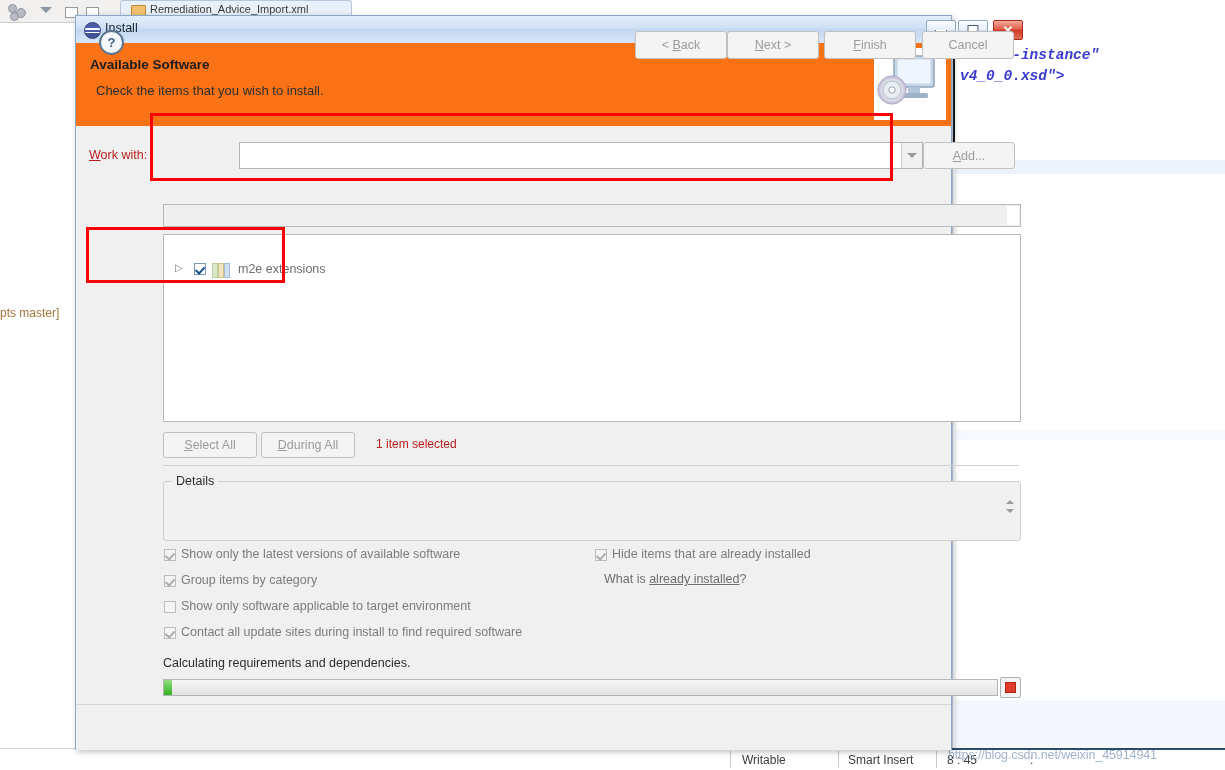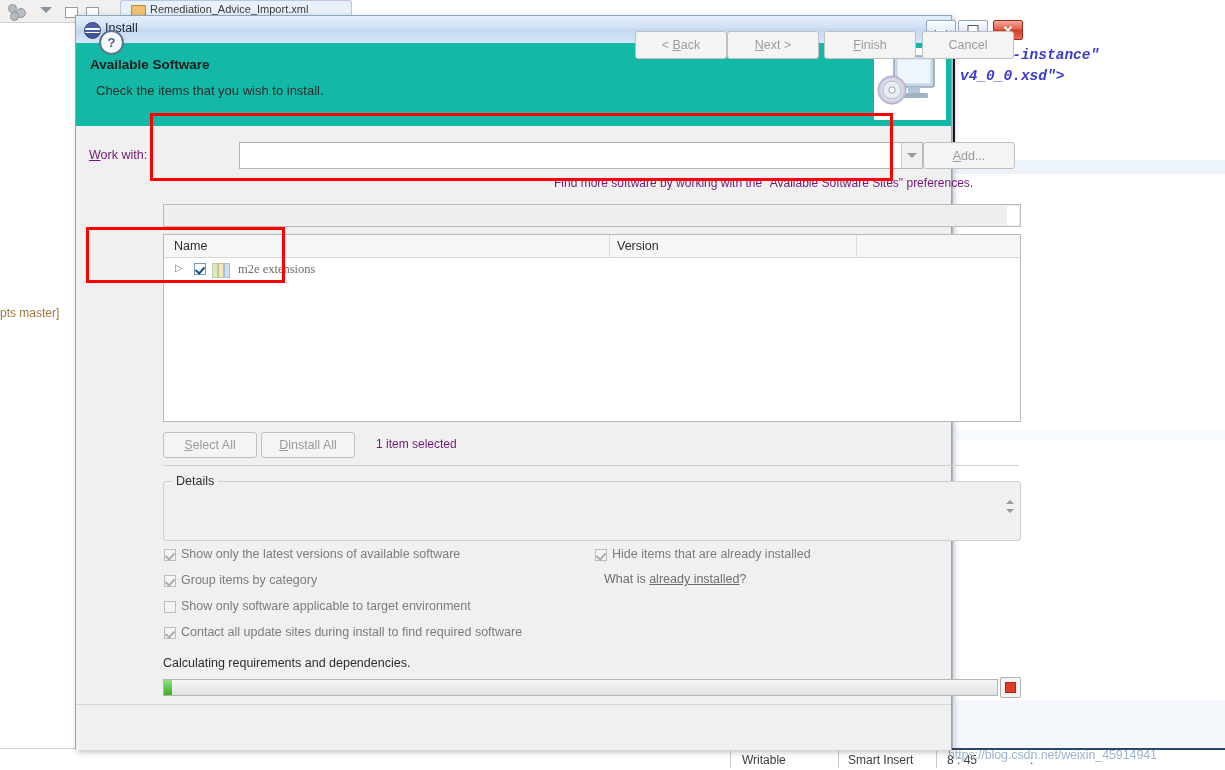--- a/index.html
+++ b/index.html
@@ -131,40 +131,40 @@
     left: 917px; width: 28px;
     background: linear-gradient(to bottom, #f6a89a 0%, #e2604c 45%, #cf3a24 52%, #e2705c 100%);
     border: 1px solid #a32c18;
   }
   .min-glyph { width: 10px; height: 3px; border: 1px solid #4a5a6a; border-top: none; background: #fff; top: 60%!important;}
   .max-glyph { width: 9px; height: 8px; border: 1.5px solid #4a5a6a; background: #fff; }
   .close-glyph { font-size: 13px; color: #fff; font-weight: bold; line-height: 1; }
 
   .wizard-header {
     position: absolute; left: 0; top: 27px; width: 100%; height: 83px;
-    background: #14b8a6; border-bottom: 1px solid #8b5cf6;
+    background: #f97316; border-bottom: 1px solid #8b5cf6;
   }
   .wh-title {
     position: absolute; left: 14px; top: 14px; font-size: 13.5px;
     font-weight: bold; color: #1d1d1d;
   }
   .wh-sub {
     position: absolute; left: 20px; top: 40px; font-size: 13px; color: #2d2d2d;
   }
   .banner {
     position: absolute; right: 5px; top: 5px; width: 72px; height: 72px;
   }
 
   .body-area {
     position: absolute; left: 0; top: 110px; width: 100%; height: 578px;
     background: #f0f0f0;
   }
 
   .lbl { position: absolute; font-size: 12.5px; color: #404040; white-space: nowrap; }
-  .lbl-dis { color: #701a75; }
+  .lbl-dis { color: #b91c1c; }
   .u { text-decoration: underline; }
 
   
   .workwith-label { left: 13px; top: 132px; }
   .combo {
     position: absolute; left: 163px; top: 126px; width: 682px; height: 25px;
     background: #ffffff; border: 1px solid #b4b4b4;
   }
   .combo-text {
     position: absolute; left: 7px; top: 5px; font-size: 12.5px; color: #3a3a3a;
@@ -230,21 +230,21 @@
   }
   .cb-dis { border-color: #bdbdbd; background: #f4f4f4; }
   .cb-dis.checked::after { border-color: #adadad; }
   .cat-icon {
     position: absolute; width: 18px; height: 13px;
   }
   .cat-icon i {
     position: absolute; top: 0; width: 4px; height: 13px; display: block;
   }
   .tree-label {
-    position: absolute; font-size: 12.5px; color: #6e6e6e; white-space: nowrap; font-family: Liberation Serif, serif;
+    position: absolute; font-size: 12.5px; color: #6e6e6e; white-space: nowrap;
   }
 
   
   .btn-selall { left: 87px; top: 416px; width: 92px; height: 24px; }
   .btn-deselall { left: 185px; top: 416px; width: 92px; height: 24px; }
   .sel-count { left: 300px; top: 421px; font-size: 12px; }
 
   .hr {
     position: absolute; left: 87px; top: 449px; width: 856px; height: 1px;
     background: #d0d0d0;
@@ -392,53 +392,46 @@
     <div class="lbl lbl-dis workwith-label"><span class="u">W</span><span>ork with</span><span>:</span></div>
     <div class="combo">
       <div class="combo-arrow-box">
         <div class="combo-arrow"></div>
       </div>
     </div>
     <div class="btn btn-add">
         <span class="u">A</span>
         <span>dd...</span>
       </div>
-    <div class="lbl lbl-dis findmore">Find more software by working with the "Available Software Sites" preferences.</div>
 
     <div class="filter-field">
       <div class="filter-scroll"></div>
     </div>
 
     <div class="table">
-      <div class="table-head">
-        <div class="th" style="left:10px;">Name</div>
-        <div class="th-sep" style="left:445px;"></div>
-        <div class="th" style="left:453px;">Version</div>
-        <div class="th-sep" style="left:692px;"></div>
-      </div>
       <div class="tree-row">
         <div class="tree-arrow-outline">▷</div>
         <div class="cb checked" style="left:30px;top:6px;"></div>
         <div class="cat-icon" style="left:48px;top:6px;">
           <i style="left:0;background:#d8e8c8;border:1px solid #b9cfa4;"></i>
           <i style="left:6px;background:#efe6c0;border:1px solid #cfc08a;"></i>
           <i style="left:12px;background:#cfe0f0;border:1px solid #a6bed8;"></i>
         </div>
         <div class="tree-label" style="left:74px;top:5px;">m2e extensions</div>
         <div class="tree-label" style="left:453px;top:5px;"></div>
       </div>
     </div>
 
     <div class="btn btn-selall">
         <span class="u">S</span>
         <span>elect All</span>
       </div>
     <div class="btn btn-deselall">
         <span class="u">D</span>
-        <span>install All</span>
+        <span>during All</span>
       </div>
     <div class="lbl lbl-dis sel-count">1 item selected</div>
 
     <div class="hr"></div>
 
     <div class="group">
       <div class="spin">
         <div class="spin-up"></div>
         <div class="spin-dn"></div>
       </div>

